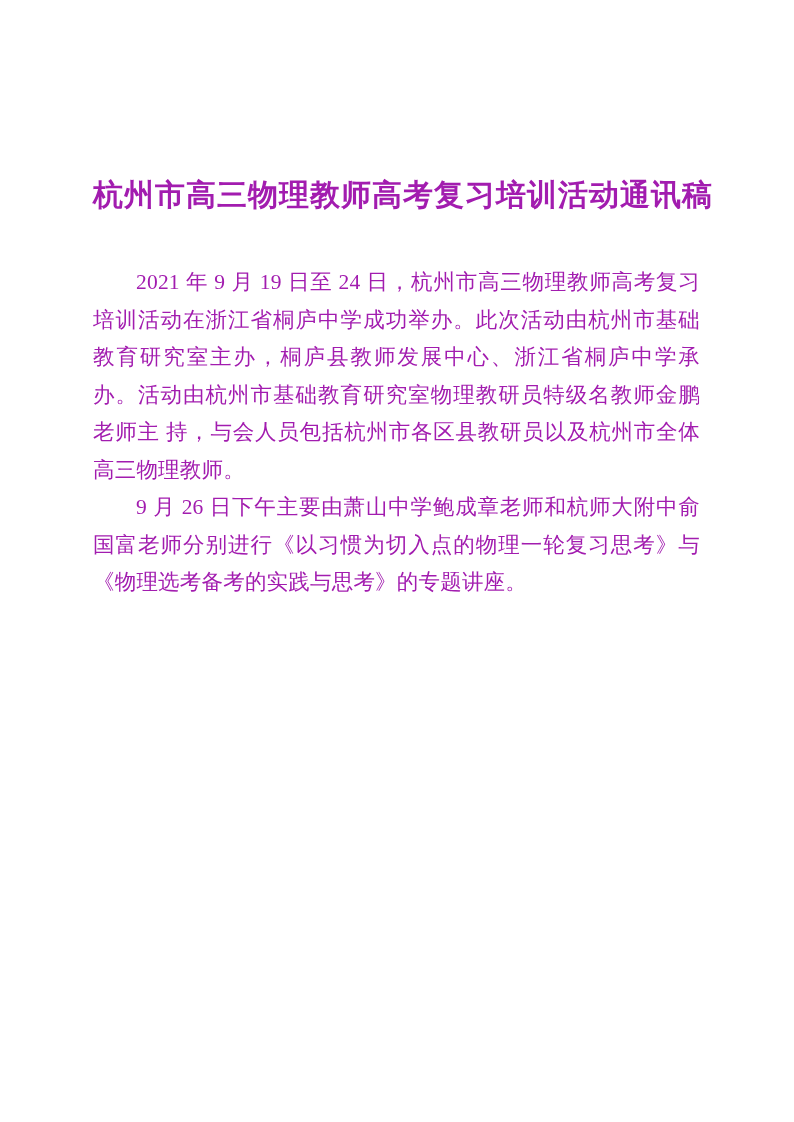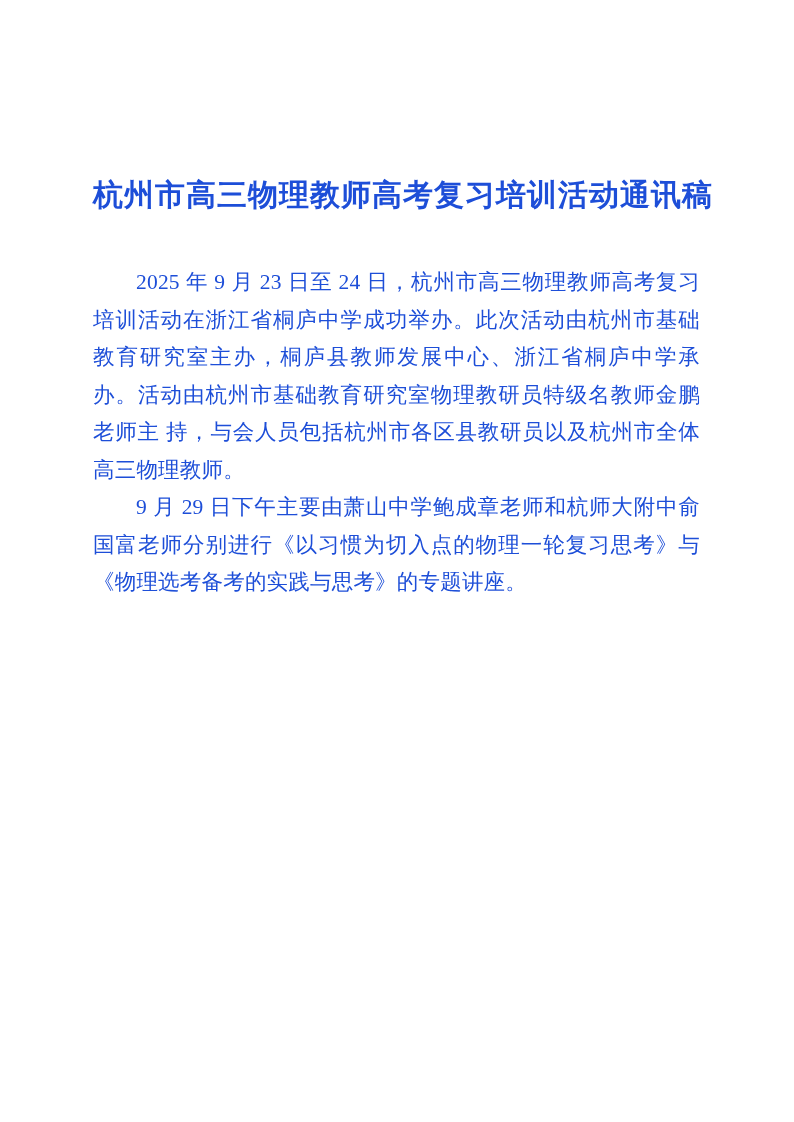--- a/index.html
+++ b/index.html
@@ -8,21 +8,21 @@
     background: #ffffff;
   }
   .page {
     position: relative;
     width: 794px;
     height: 1122px;
     background: #ffffff;
     box-sizing: border-box;
     padding: 0 94px 0 93px;
     overflow: hidden;
-    color: #1d4ed8;
+    color: #a21caf;
     font-family: "Liberation Serif", "DejaVu Serif", serif;
   }
   .doc-title {
     margin: 175px 0 0 0;
     text-align: center;
     font-size: 30px;
     line-height: 40px;
     font-weight: bold;
     letter-spacing: 1px;
     white-space: nowrap;
@@ -40,16 +40,16 @@
     letter-spacing: 0.2px;
   }
 </style>
 </head>
 <body>
 
 <div class="page">
   <h1 class="doc-title">杭州市高三物理教师高考复习培训活动通讯稿</h1>
 
   <div class="doc-content">
-    <p>2025 年 9 月 23 日至 24 日，杭州市高三物理教师高考复习培训活动在浙江省桐庐中学成功举办。此次活动由杭州市基础教育研究室主办，桐庐县教师发展中心、浙江省桐庐中学承办。活动由杭州市基础教育研究室物理教研员特级名教师金鹏老师主 持，与会人员包括杭州市各区县教研员以及杭州市全体高三物理教师。</p>
-    <p>9 月 29 日下午主要由萧山中学鲍成章老师和杭师大附中俞国富老师分别进行《以习惯为切入点的物理一轮复习思考》与《物理选考备考的实践与思考》的专题讲座。</p>
+    <p>2021 年 9 月 19 日至 24 日，杭州市高三物理教师高考复习培训活动在浙江省桐庐中学成功举办。此次活动由杭州市基础教育研究室主办，桐庐县教师发展中心、浙江省桐庐中学承办。活动由杭州市基础教育研究室物理教研员特级名教师金鹏老师主 持，与会人员包括杭州市各区县教研员以及杭州市全体高三物理教师。</p>
+    <p>9 月 26 日下午主要由萧山中学鲍成章老师和杭师大附中俞国富老师分别进行《以习惯为切入点的物理一轮复习思考》与《物理选考备考的实践与思考》的专题讲座。</p>
   </div>
 </div>
 
 </body></html>

